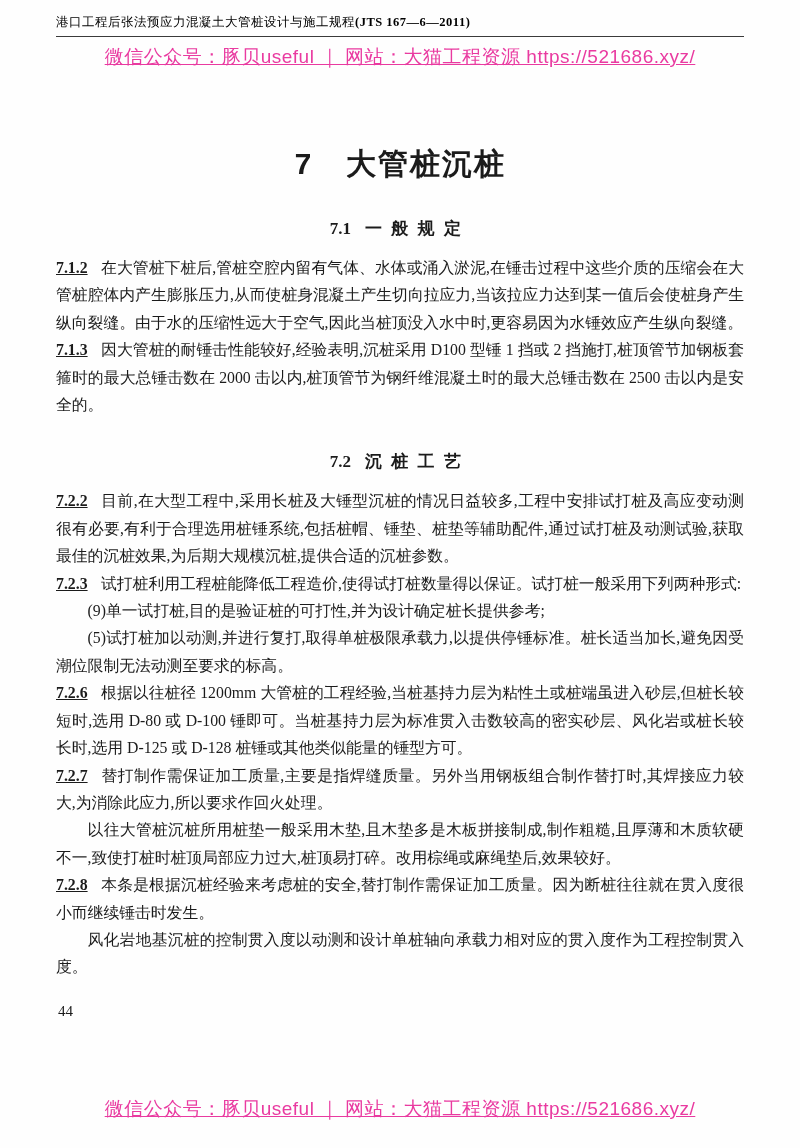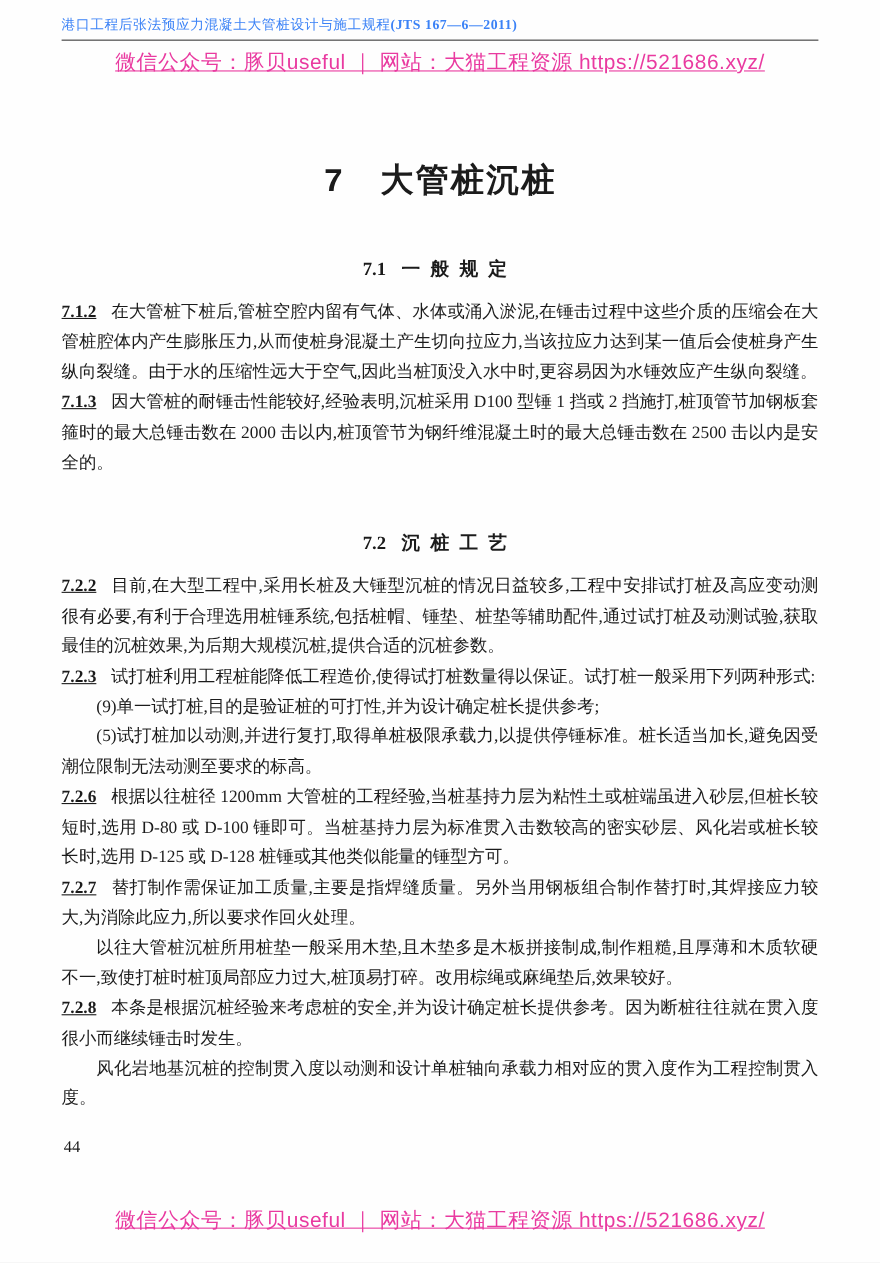--- a/index.html
+++ b/index.html
@@ -13,21 +13,21 @@
     font-family:"Liberation Serif","DejaVu Serif",serif;
     color:#1b1b1b;
     overflow:hidden;
   }
   
   .running-head{
     font-size:12.5px;
     letter-spacing:0.5px;
     padding:4px 0 5px 0;
     border-bottom:1.5px solid #3a3a3a;
-    color:#3b82f6;
+    color:#000000;
   }
   .running-head .code{font-weight:bold;}
   
   .watermark{
     text-align:center;
     font-size:19px;
     margin-top:7px;
     text-decoration:underline;
     font-family:"Liberation Sans","DejaVu Sans",sans-serif;
     letter-spacing:0.5px;
@@ -45,21 +45,21 @@
     font-weight:bold;
     margin-top:74px;
     letter-spacing:2px;
     font-family:Liberation Mono, monospace;
   }
   
   .section-heading{
     text-align:center;
     font-size:17px;
     font-weight:bold;
-    margin-top:48px;
+    margin-top:32px;
     margin-bottom:14px;
   }
   .section-heading .snum{margin-right:14px;}
   .section-heading .stext{letter-spacing:0.55em;}
   
   .body p{
     margin:0;
     font-size:15.8px;
     line-height:27.4px;
     text-align:justify;
@@ -110,21 +110,21 @@
 
     <p class="ind">(9)单一试打桩,目的是验证桩的可打性,并为设计确定桩长提供参考;</p>
     <p class="ind">(5)试打桩加以动测,并进行复打,取得单桩极限承载力,以提供停锤标准。桩长适当加长,避免因受潮位限制无法动测至要求的标高。</p>
 
     <p class="numbered"><span class="pnum">7.2.6</span><span>根据以往桩径 1200mm 大管桩的工程经验,当桩基持力层为粘性土或桩端虽进入砂层,但桩长较短时,选用 D-80 或 D-100 锤即可。当桩基持力层为标准贯入击数较高的密实砂层、风化岩或桩长较长时,选用 D-125 或 D-128 桩锤或其他类似能量的锤型方可。</span></p>
 
     <p class="numbered"><span class="pnum">7.2.7</span><span>替打制作需保证加工质量,主要是指焊缝质量。另外当用钢板组合制作替打时,其焊接应力较大,为消除此应力,所以要求作回火处理。</span></p>
 
     <p class="ind">以往大管桩沉桩所用桩垫一般采用木垫,且木垫多是木板拼接制成,制作粗糙,且厚薄和木质软硬不一,致使打桩时桩顶局部应力过大,桩顶易打碎。改用棕绳或麻绳垫后,效果较好。</p>
 
-    <p class="numbered"><span class="pnum">7.2.8</span><span>本条是根据沉桩经验来考虑桩的安全,并为设计确定桩长提供参考。因为断桩往往就在贯入度很小而继续锤击时发生。</span></p>
+    <p class="numbered"><span class="pnum">7.2.8</span><span>本条是根据沉桩经验来考虑桩的安全,替打制作需保证加工质量。因为断桩往往就在贯入度很小而继续锤击时发生。</span></p>
 
     <p class="ind">风化岩地基沉桩的控制贯入度以动测和设计单桩轴向承载力相对应的贯入度作为工程控制贯入度。</p>
   </div>
 
   <div class="page-number">44</div>
 
   <div class="watermark bottom" style="color: rgb(233, 58, 160);">微信公众号：豚贝useful ｜ 网站：大猫工程资源 https://521686.xyz/</div>
 
 </div>
 

